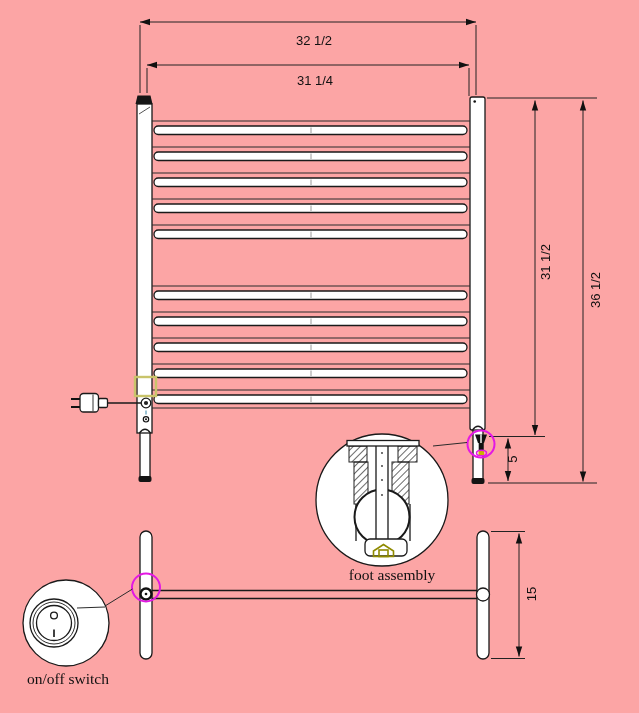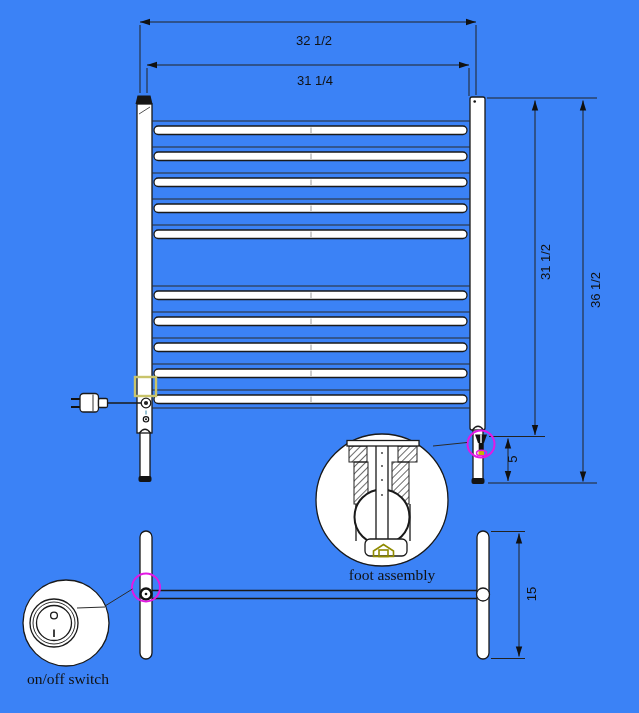--- a/index.html
+++ b/index.html
@@ -1,19 +1,19 @@
 <!DOCTYPE html>
 <html><head>
 <meta charset="utf-8">
 <style>
   html,body{margin:0;padding:0;background:#fff;}
   .canvas{
     position:relative;
     width:639px;height:713px;
-    background:#3b82f6;
+    background:#fca5a5;
     font-family:"Liberation Sans",sans-serif;
     overflow:hidden;
   }
   svg{position:absolute;left:0;top:0;}
   .ln{stroke:#1a1a1a;stroke-width:1.3;fill:none;}
   .thin{stroke:#2b2b2b;stroke-width:1;fill:none;}
   .dimln{stroke:#222;stroke-width:1;fill:none;}
   .white{fill:#ffffff;}
   .arrow{fill:#111;stroke:none;}
   .dimtext{font:13px "Liberation Sans",sans-serif;fill:#111;}

